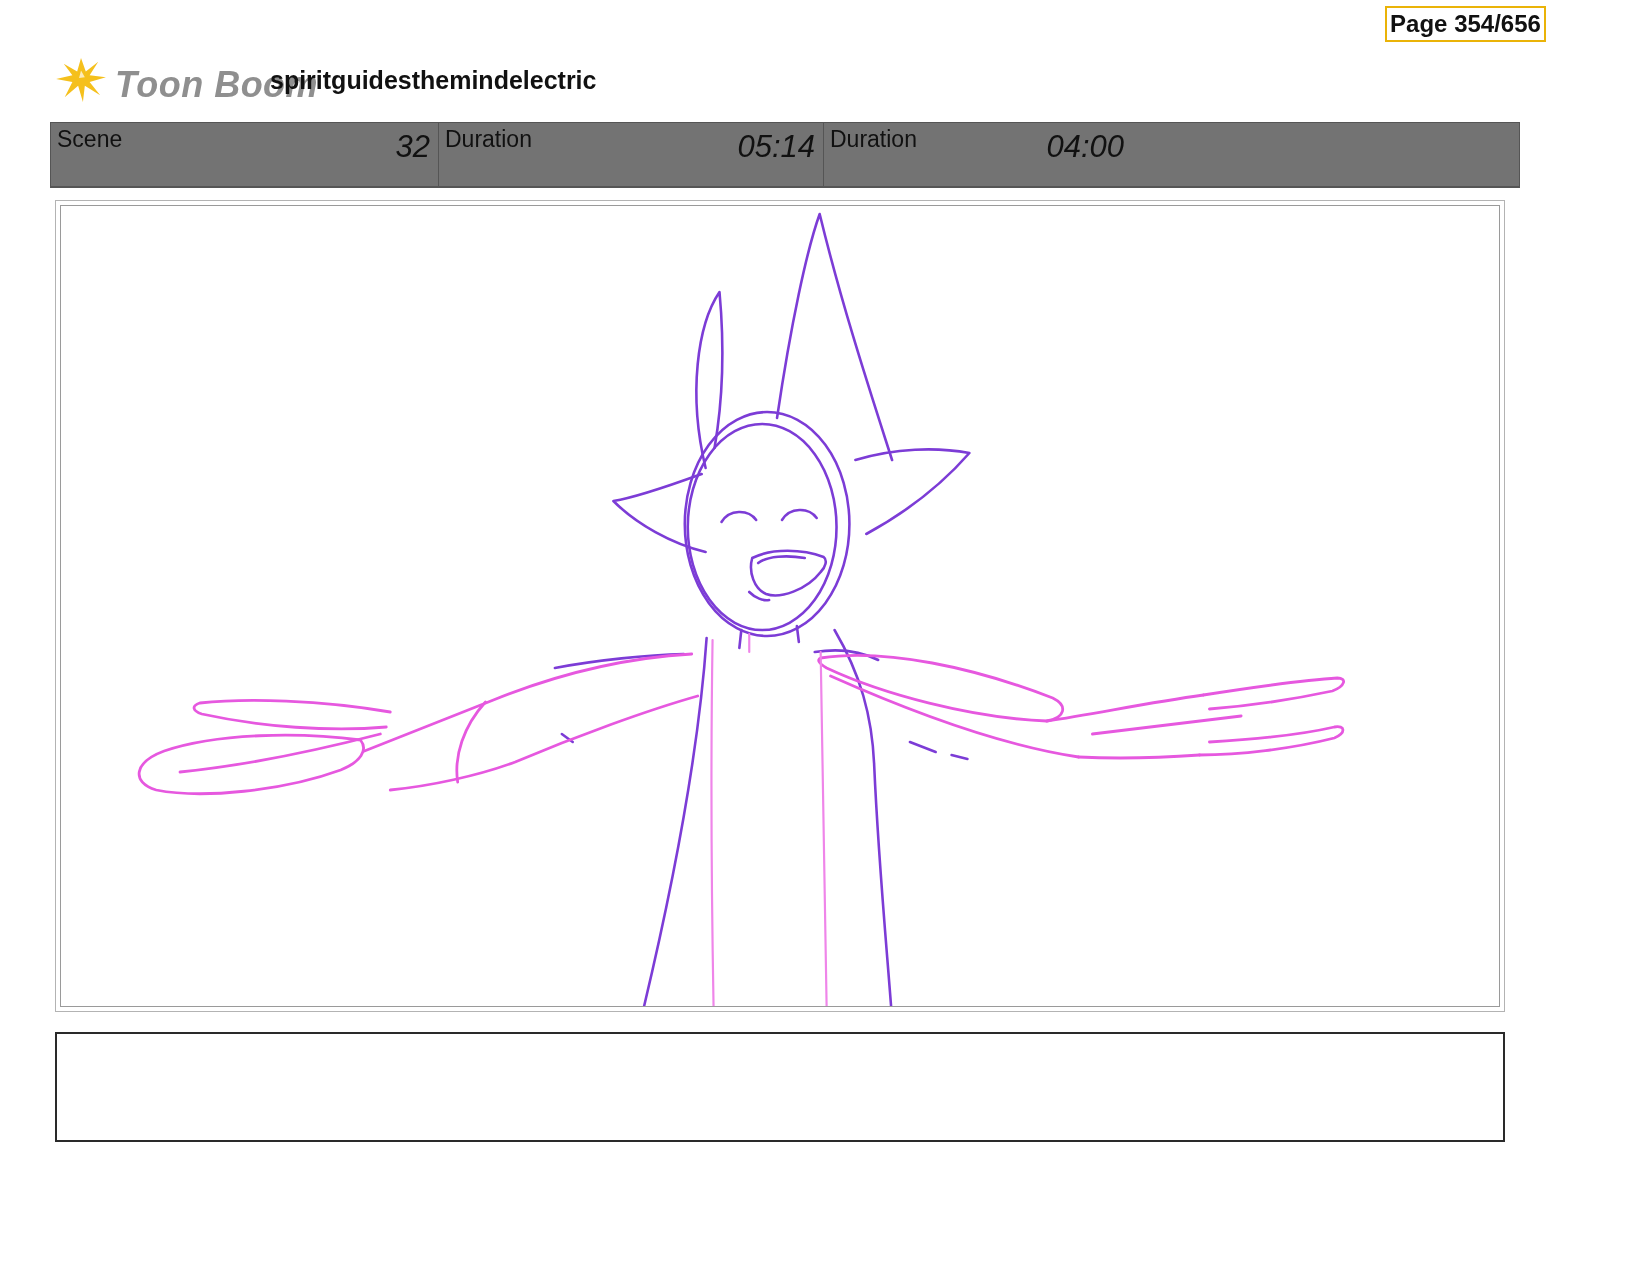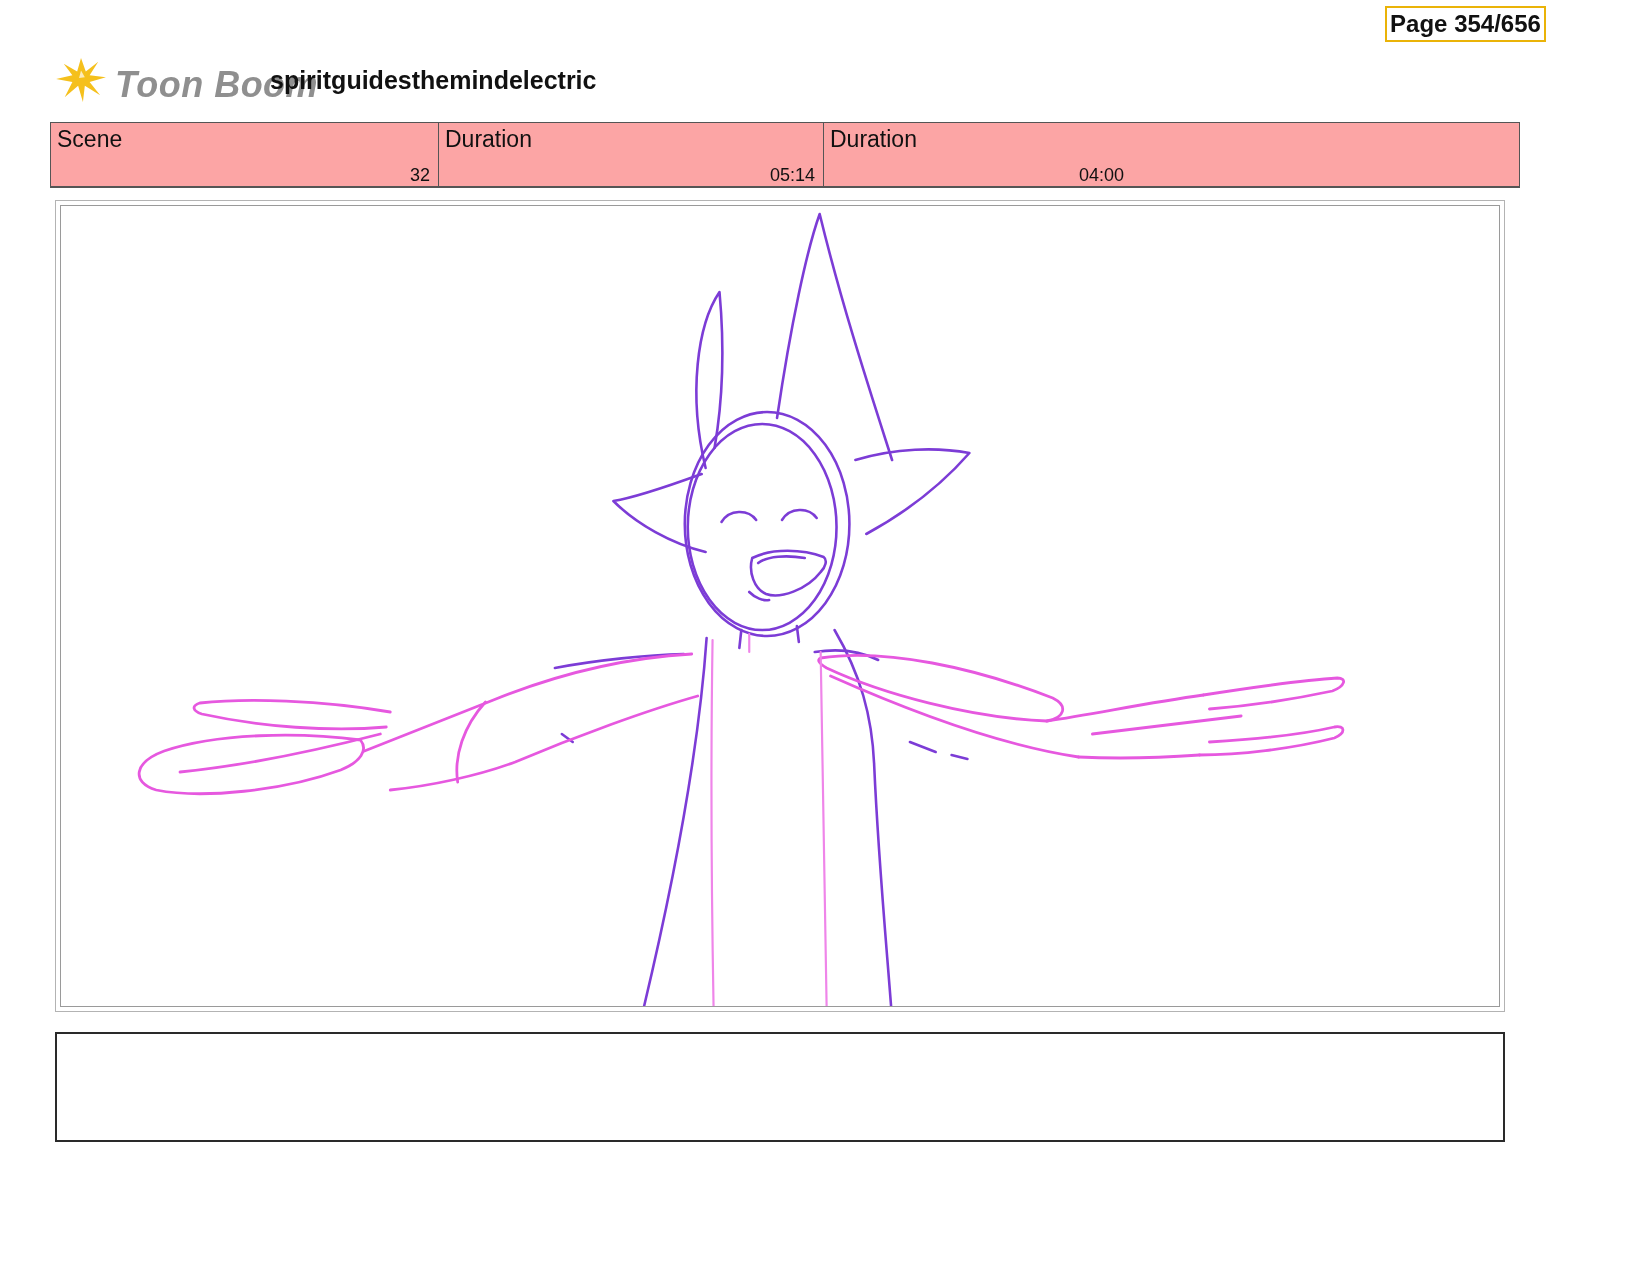--- a/index.html
+++ b/index.html
@@ -31,35 +31,35 @@
     font-size:24px; font-weight:bold; color:#111; box-sizing:border-box;margin-left:28px;
   }
 
   
   .info-row {
     position:absolute; left:50px; top:122px; width:1470px; height:66px;
     display:flex;
     border:1px solid #555;
     border-bottom:2px solid #555;
     box-sizing:border-box;
-    background:#fca5a5;
+    background:#737373;
   }
   .info-cell {
     position:relative; box-sizing:border-box;
     border-right:1px solid #555;
     height:100%;
   }
   .info-cell:last-child { border-right:none; }
   .cell-label {
     position:absolute; left:6px; top:3px;
     font-size:23px; color:#111;
   }
   .cell-value {
-    position:absolute; right:8px; bottom:0;
-    font-size:18px; color:#111;
+    position:absolute; right:8px; bottom:21px;
+    font-size:31px; color:#111;font-style:italic;
   }
   .w1 { width:388px; } .w2 { width:385px; } .w3 { width:389px; } .w4 { width:308px; }
 
   
   .panel-outer {
     position:absolute; left:55px; top:200px; width:1450px; height:812px;
     border:1px solid #b3b3b3; box-sizing:border-box;
     background:#fff;
   }
   .panel-inner {

